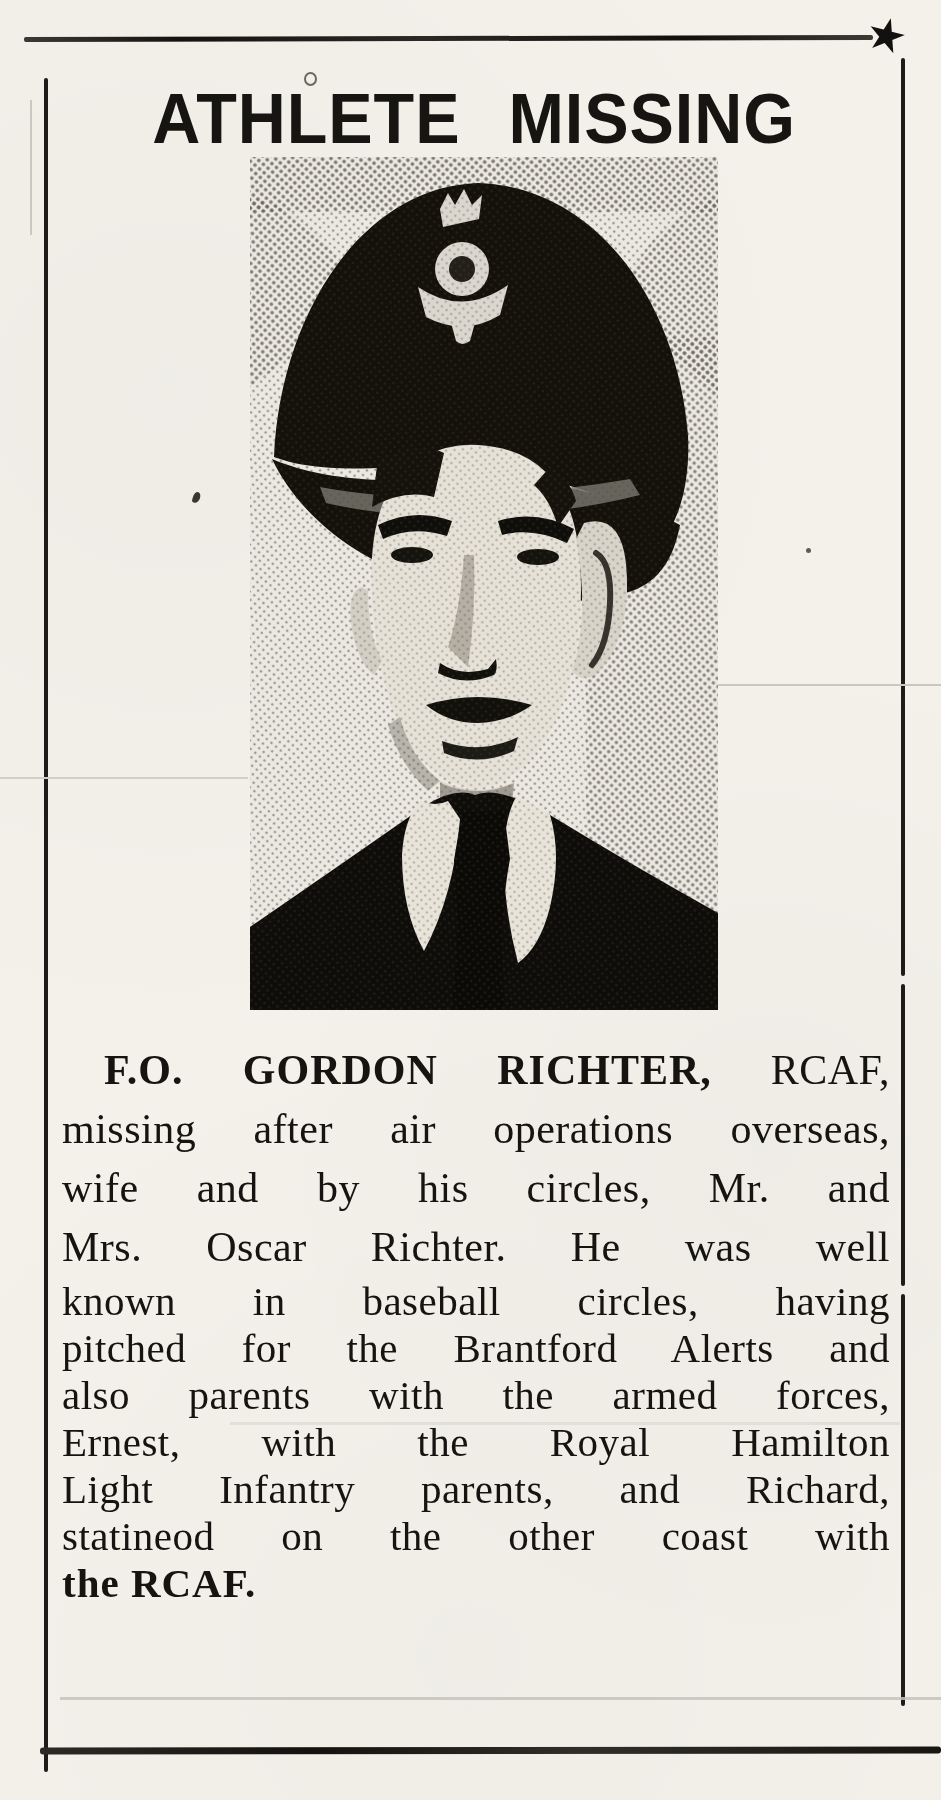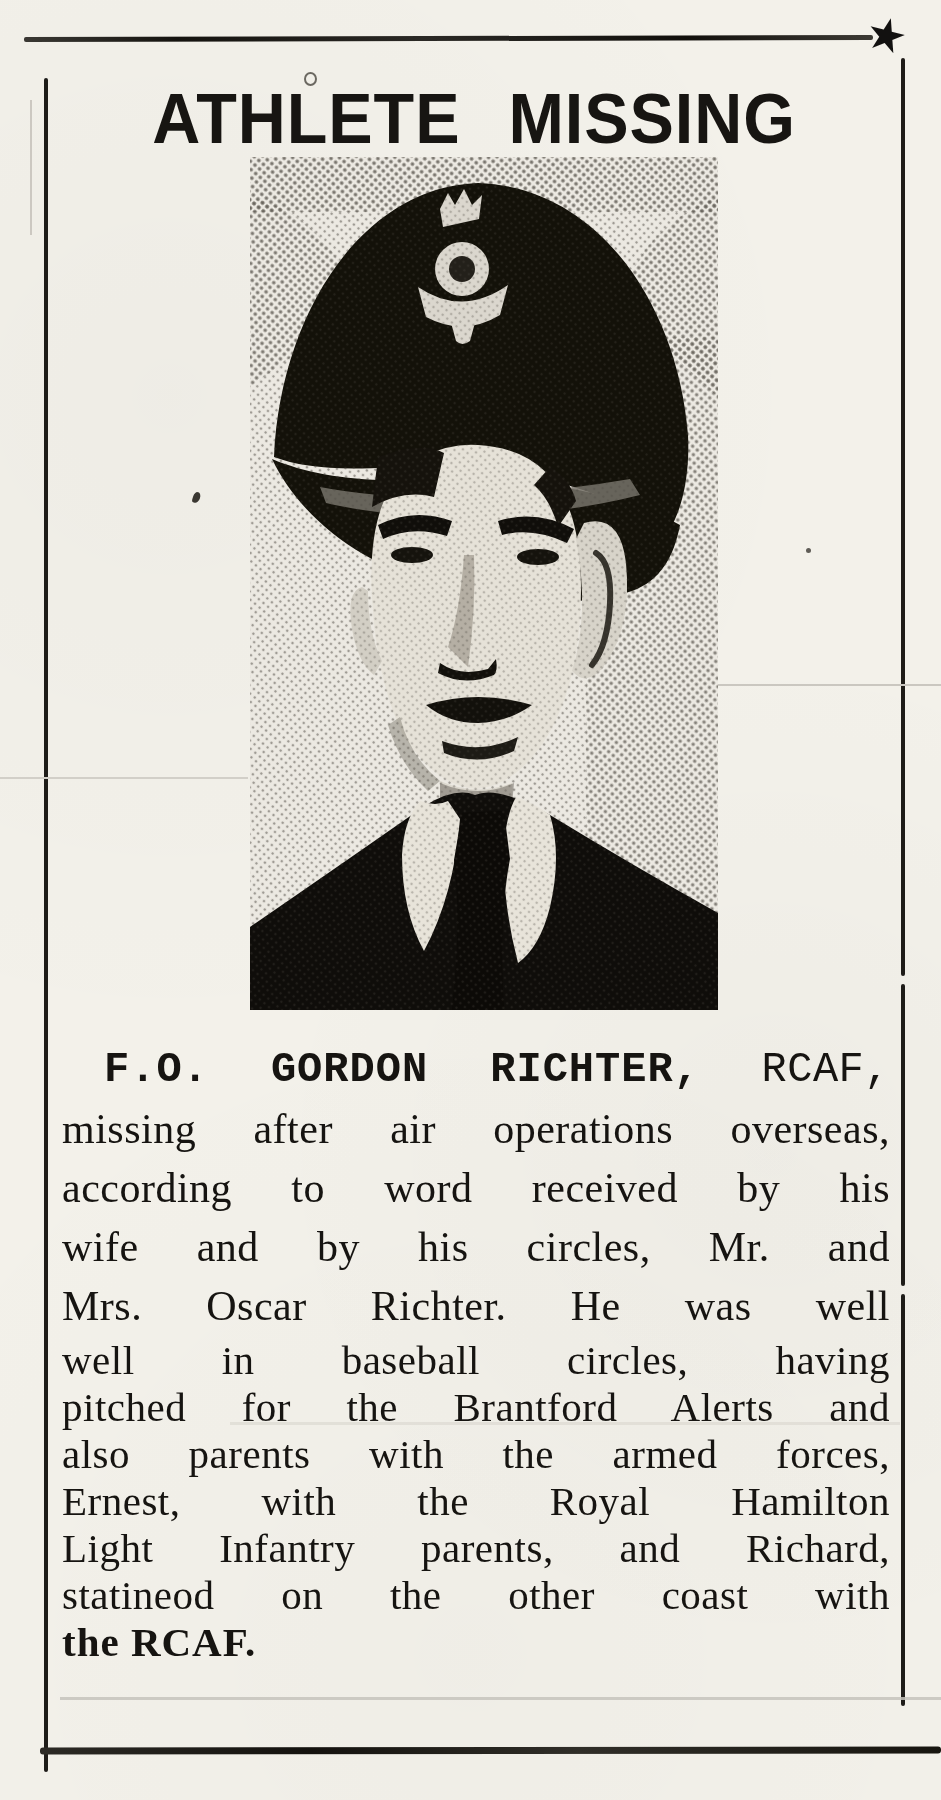--- a/index.html
+++ b/index.html
@@ -41,21 +41,21 @@
   
   .speck{position:absolute;background:#3a3731;border-radius:50%;}
   .speck-comma{left:193px;top:492px;width:7px;height:11px;border-radius:60% 60% 70% 30%;transform:rotate(18deg);}
   .speck-dot{left:806px;top:548px;width:5px;height:5px;opacity:.8;}
   .speck-ring{left:304px;top:72px;width:9px;height:10px;background:transparent;border:2px solid #4a463f;opacity:.8;}
   
   .article{position:absolute;left:62px;top:1042px;width:828px;color:#161411;letter-spacing:.5px;}
   .line{text-align:justify;text-align-last:justify;}
   .line.a{height:59px;line-height:56px;font-size:42px;}
   .line.b{height:47px;line-height:46px;font-size:41px;}
-  .line.lead{text-indent:42px;font-family:Liberation Mono, monospace;}
+  .line.lead{text-indent:42px;}
   .line .bold{font-weight:bold;letter-spacing:1px;}
   .line.last{text-align-last:left;font-weight:bold;letter-spacing:1px;}
 </style>
 </head>
 <body>
 
 <div class="page">
 
   <div class="top-rule"></div>
   <div class="star">★</div>
@@ -128,24 +128,23 @@
   <div class="faint faint-left"></div>
   <div class="faint faint-mid"></div>
   <div class="faint faint-rcaf"></div>
   <div class="speck speck-comma"></div>
   <div class="speck speck-dot"></div>
   <div class="speck speck-ring"></div>
 
   <div class="article">
     <div class="line a lead"><span class="bold">F.O. GORDON RICHTER,</span><span> RCAF,</span></div>
     <div class="line a">missing after air operations overseas,</div>
-    <div class="line a">according to word received by his</div>
     <div class="line a">wife and by his circles, Mr. and</div>
     <div class="line a">Mrs. Oscar Richter.  He was well</div>
-    <div class="line b">well in baseball circles, having</div>
+    <div class="line b">known in baseball circles, having</div>
     <div class="line b">pitched for the Brantford Alerts and</div>
     <div class="line b">also parents with the armed forces,</div>
     <div class="line b">Ernest, with the Royal Hamilton</div>
     <div class="line b">Light Infantry parents, and Richard,</div>
     <div class="line b">statineod on the other coast with</div>
     <div class="line b last">the RCAF.</div>
   </div>
 
   <div class="bottom-rule"></div>
 </div>

